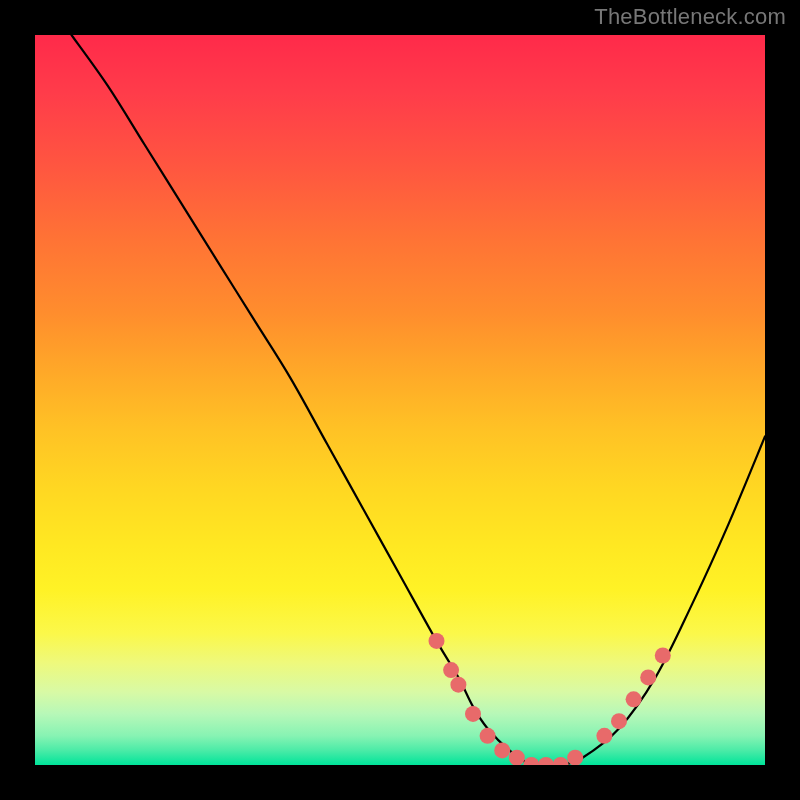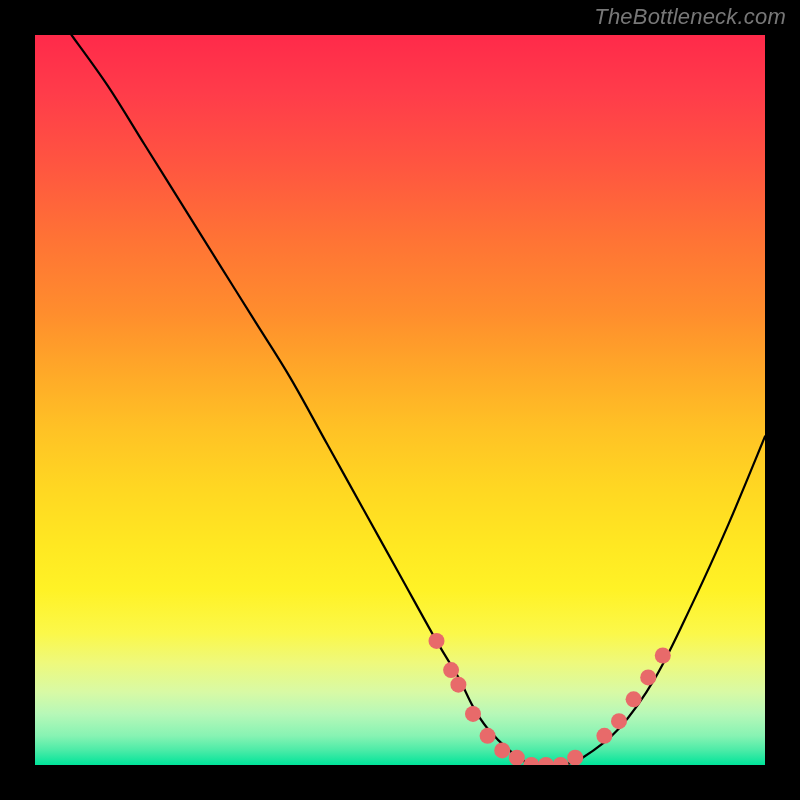--- a/index.html
+++ b/index.html
@@ -9,21 +9,20 @@
     height: 800px;
     background: #000;
     overflow: hidden;
     font-family: Arial, Helvetica, sans-serif;
   }
   .frame {
     position: absolute;
     left: 0; top: 0;
     width: 800px; height: 800px;
     background: #000;
-    font-style: italic;
   }
   .watermark {
     position: absolute;
     top: 4px;
     right: 14px;
     color: #777;
     font-size: 22px;
     font-weight: 500;
     letter-spacing: 0.2px;
   }

